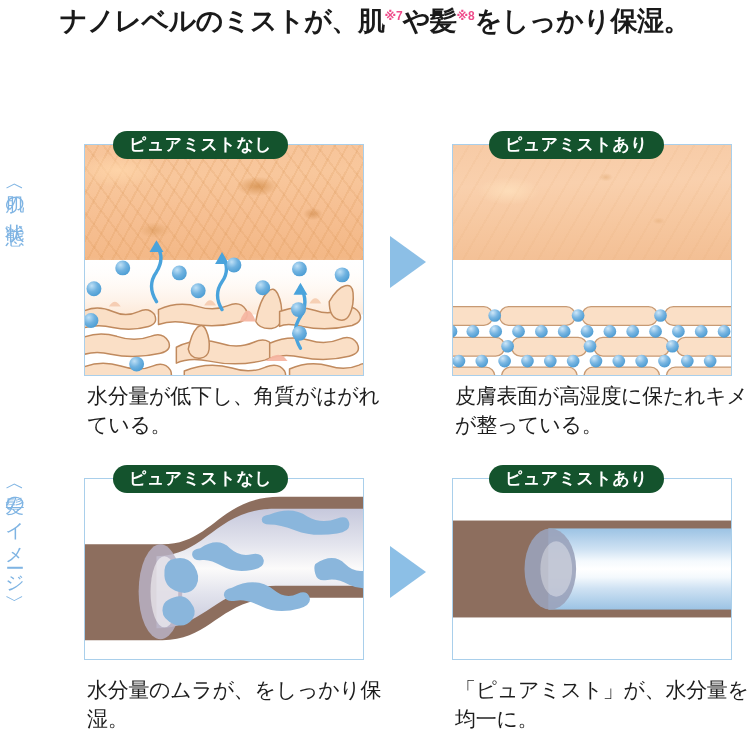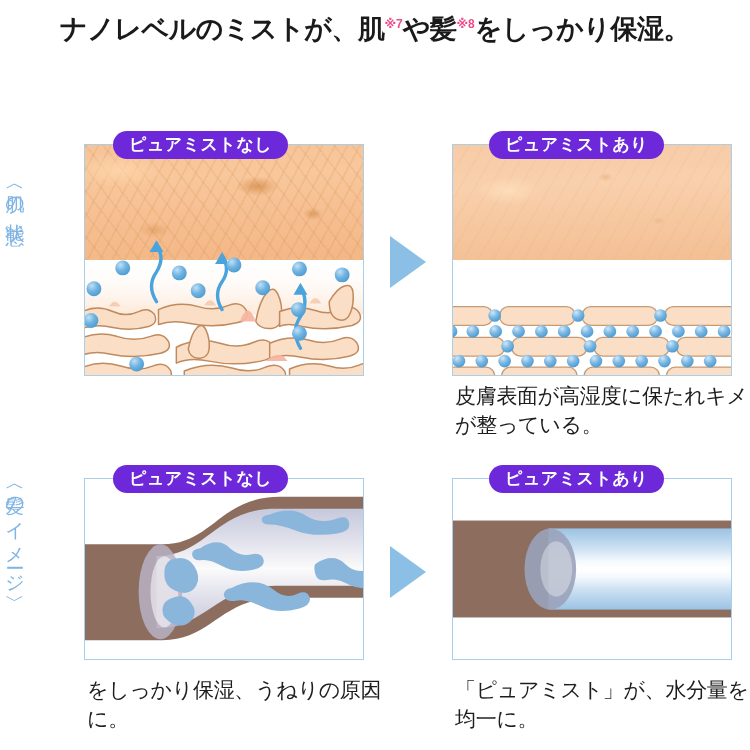--- a/index.html
+++ b/index.html
@@ -6,21 +6,21 @@
   body{
     width:750px;height:750px;
     background:#ffffff;
     font-family:"Liberation Sans","DejaVu Sans",sans-serif;
     overflow:hidden;position:relative;
   }
   .page{position:relative;width:750px;height:750px;}
 
   
   .title{
-    position:absolute;left:0;top:11px;width:750px;
+    position:absolute;left:0;top:3px;width:750px;
     text-align:center;
     font-size:27px;font-weight:bold;color:#1a1a1a;
     letter-spacing:-0.5px;white-space:nowrap;
   }
   .title .sup{
     font-size:12px;color:#ef4c8b;font-weight:bold;
     vertical-align:super;letter-spacing:0;
   }
 
   .note{
@@ -43,21 +43,21 @@
   .panel{position:absolute;box-sizing:border-box;
     border:1.6px solid #a9cfeb;background:#fff;overflow:hidden;}
   #panel-skin-left {left:84px; top:144px; width:280px; height:232px;}
   #panel-skin-right{left:452px;top:144px; width:280px; height:232px;}
   #panel-hair-left {left:84px; top:478px; width:280px; height:182px;}
   #panel-hair-right{left:452px;top:478px; width:280px; height:182px;}
 
   
   .badge{
     position:absolute;z-index:9;
-    background:#6d28d9;color:#fff;
+    background:#14532d;color:#fff;
     font-size:17px;font-weight:bold;letter-spacing:0.5px;
     padding:5px 16px 6px;border-radius:15px;
     white-space:nowrap;line-height:1;
   }
   #badge-sl{left:113px;top:131px;}
   #badge-sr{left:489px;top:131px;}
   #badge-hl{left:113px;top:465px;}
   #badge-hr{left:489px;top:465px;}
 
   
@@ -246,20 +246,21 @@
           <circle cx="138" cy="203" r="6.4"></circle>
         <circle cx="221" cy="203" r="6.4"></circle>
       </g>
     </svg>
   </div>
 
   <div class="badge" id="badge-sr">ピュアミストあり</div>
 
   <div class="arrow" id="arrow-skin"></div>
 
+  <div class="caption" id="cap-sl">水分量が低下し、角質がはがれている。</div>
   <div class="caption" id="cap-sr">皮膚表面が高湿度に保たれキメが整っている。</div>
 
   <div class="panel" id="panel-hair-left">
     <svg class="illus" viewBox="0 0 280 182" preserveAspectRatio="none">
       <defs>
         <linearGradient id="coreL" x1="0" y1="0" x2="0" y2="1">
           <stop offset="0%" stop-color="#c8cbe0"></stop>
           <stop offset="30%" stop-color="#e6e8f2"></stop>
           <stop offset="50%" stop-color="#ffffff"></stop>
           <stop offset="70%" stop-color="#e6e8f2"></stop>
@@ -307,16 +308,16 @@
 
       <ellipse cx="98" cy="91" rx="26" ry="41" fill="#9aa2ba" opacity="0.9"></ellipse>
       <ellipse cx="104" cy="91" rx="16" ry="28" fill="#ffffff" opacity="0.35"></ellipse>
     </svg>
   </div>
 
   <div class="badge" id="badge-hr">ピュアミストあり</div>
 
   <div class="arrow" id="arrow-hair"></div>
 
-  <div class="caption" id="cap-hl">をしっかり保湿、うねりの原因に。</div>
+  <div class="caption" id="cap-hl">水分量のムラが、をしっかり保湿。</div>
   <div class="caption" id="cap-hr">「ピュアミスト」が、水分量を均一に。</div>
 
 </div>
 
 </body></html>

